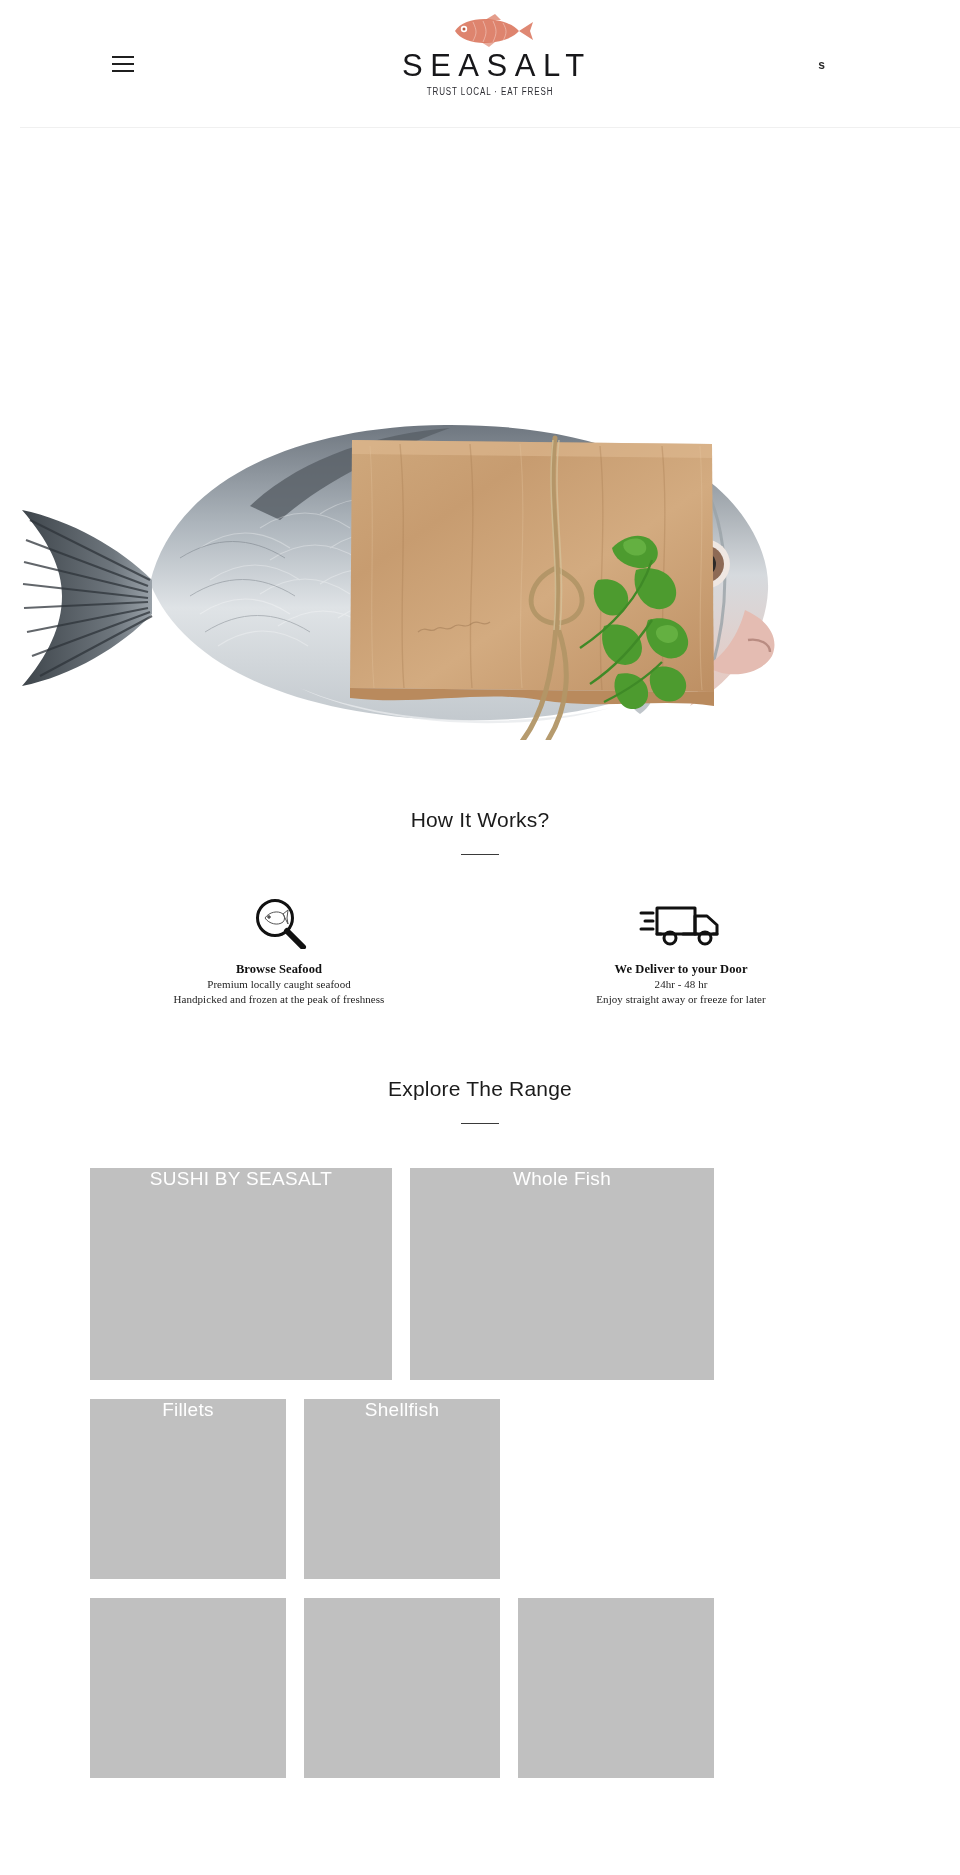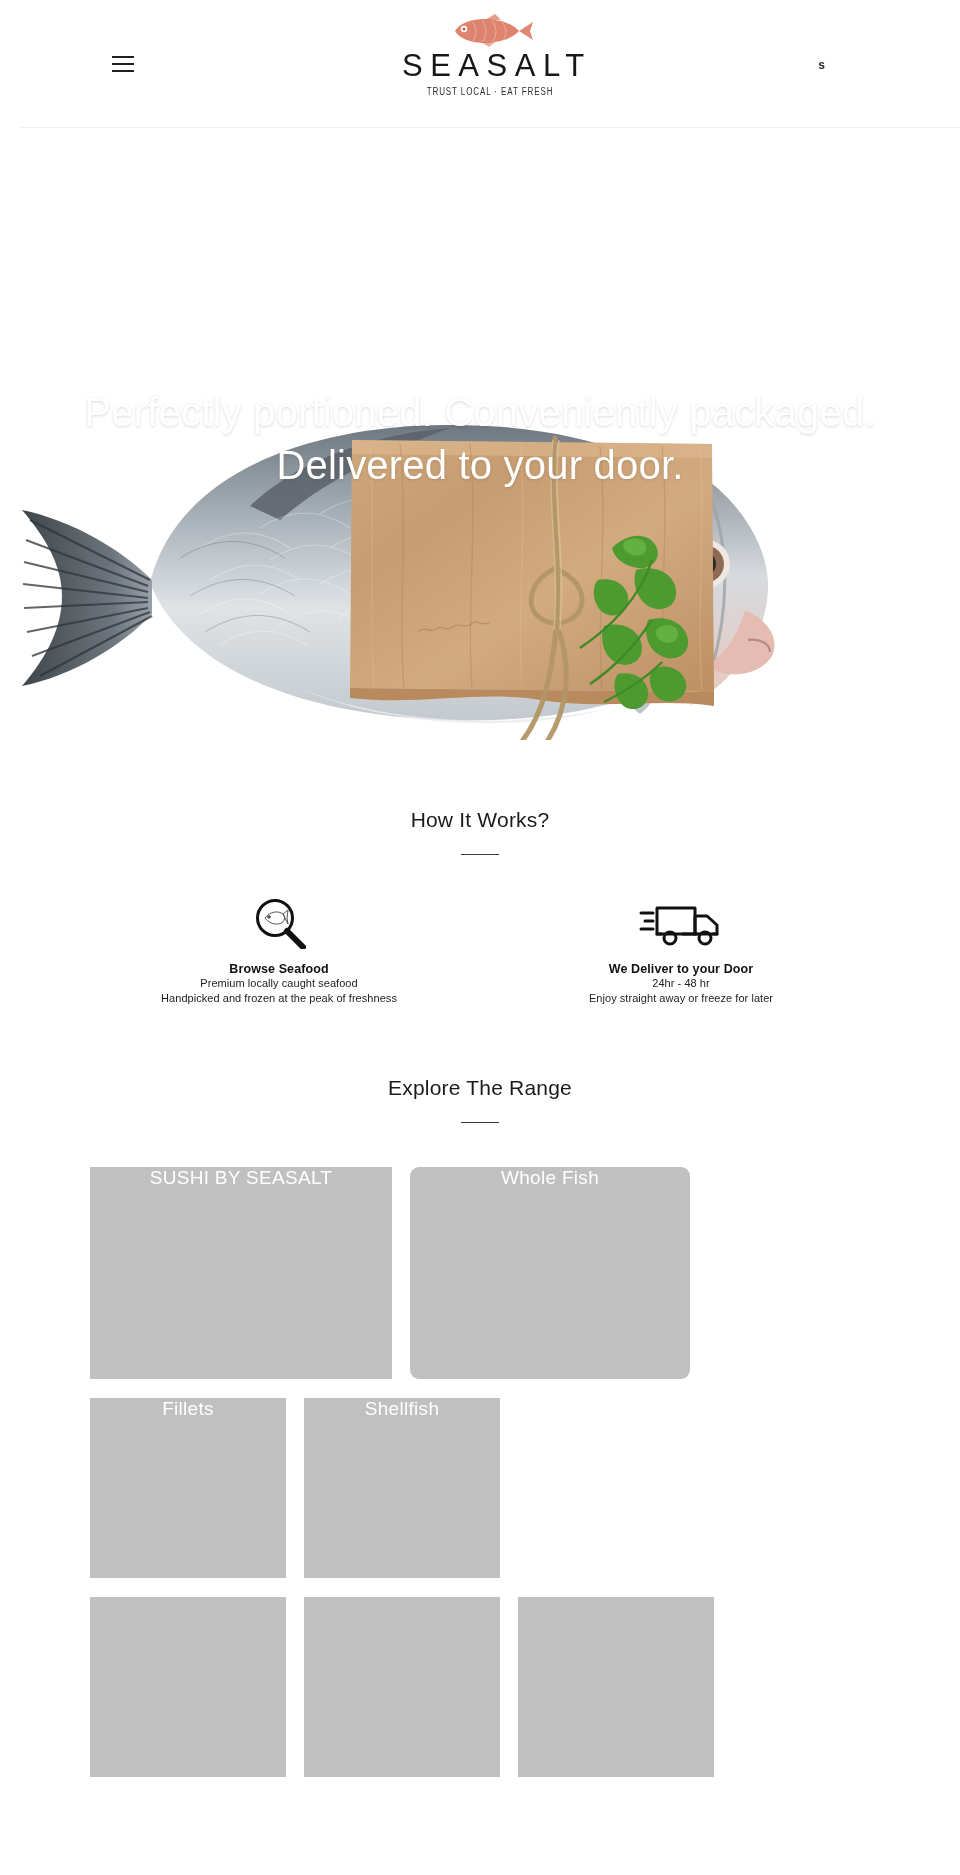--- a/index.html
+++ b/index.html
@@ -117,20 +117,21 @@
   }
 
   
   .how-section { padding-top: 68px; }
   .how-cols {
     display: flex;
     justify-content: center;
     align-items: flex-start;
     margin-top: 42px;
     padding: 0 78px;
+    font-family: Liberation Serif, serif;
   }
   .how-col {
     flex: 1 1 0;
     text-align: center;
     padding: 0 4px;
   }
   .how-icon { height: 52px; display: flex; align-items: flex-end; justify-content: center; }
   .how-name {
     margin-top: 13px;
     font-size: 12.5px;
@@ -157,21 +158,21 @@
     color: #ffffff;
     font-size: 19px;
     font-weight: 400;
     letter-spacing: 0.3px;
     cursor: pointer;
     text-align: center;
   }
   .tile.big { height: 212px; }
   .tile.med { height: 180px; }
   .tile.w-a { width: 302px; }
-  .tile.w-b { width: 280px; border-radius: 9px; }
+  .tile.w-b { width: 304px; }
   .tile.w-s { width: 196px; }
   .tile-label { pointer-events: none; }
 </style>
 </head>
 <body>
 
 <header class="site-header">
 
   <div class="hamburger">
     <span></span>
@@ -333,21 +334,20 @@
       <path d="M580 520 C610 500, 640 470, 652 432"></path>
       <path d="M590 556 C614 540, 636 516, 652 492"></path>
       <path d="M604 574 C628 562, 648 548, 662 534"></path>
     </g>
     <g fill="#6fb94a" opacity="0.7">
       <path d="M624 414 C634 408, 644 410, 646 418 C648 426, 638 430, 630 426 C624 423, 622 418, 624 414 Z"></path>
       <path d="M658 500 C668 494, 678 498, 678 506 C678 514, 668 518, 660 512 C655 508, 655 503, 658 500 Z"></path>
     </g>
   </svg>
 
-  <h1 class="hero-headline">Perfectly portioned. Conveniently packaged. Delivered to your door.</h1>
 </section>
 
 <section class="how-section">
   <h2 class="section-title">How It Works?</h2>
   <div class="title-rule"></div>
 
   <div class="how-cols">
 
     <div class="how-col">
       <div class="how-icon">

